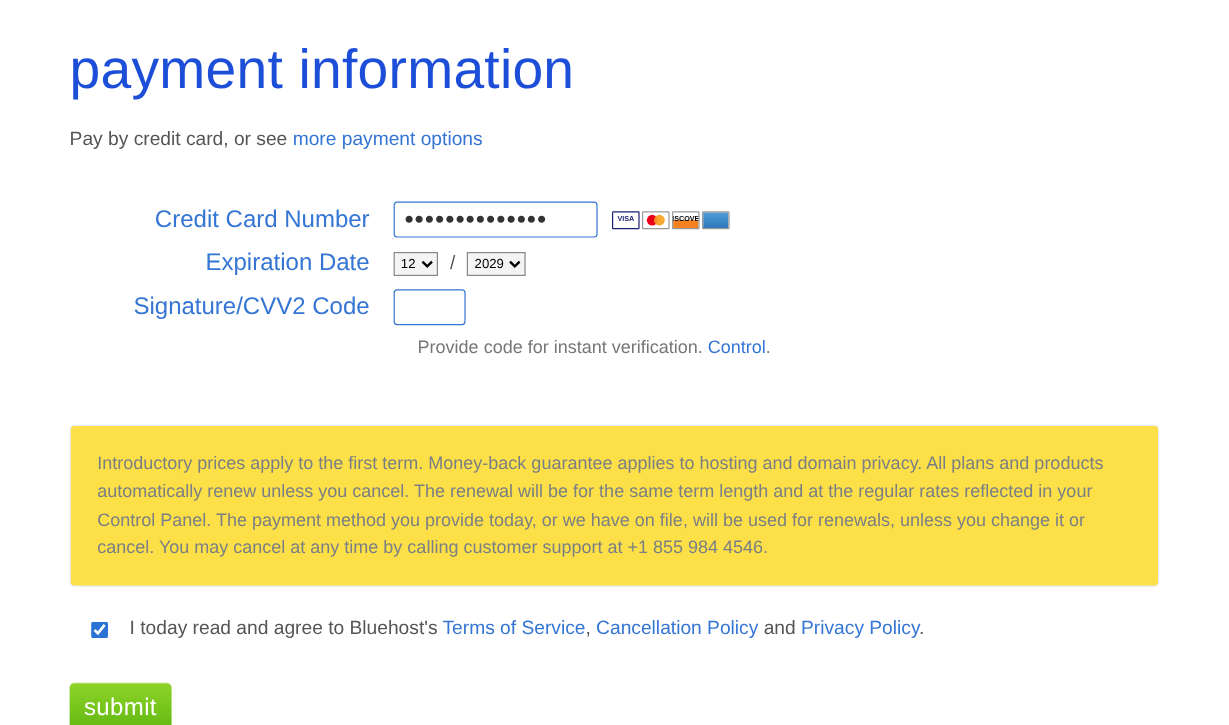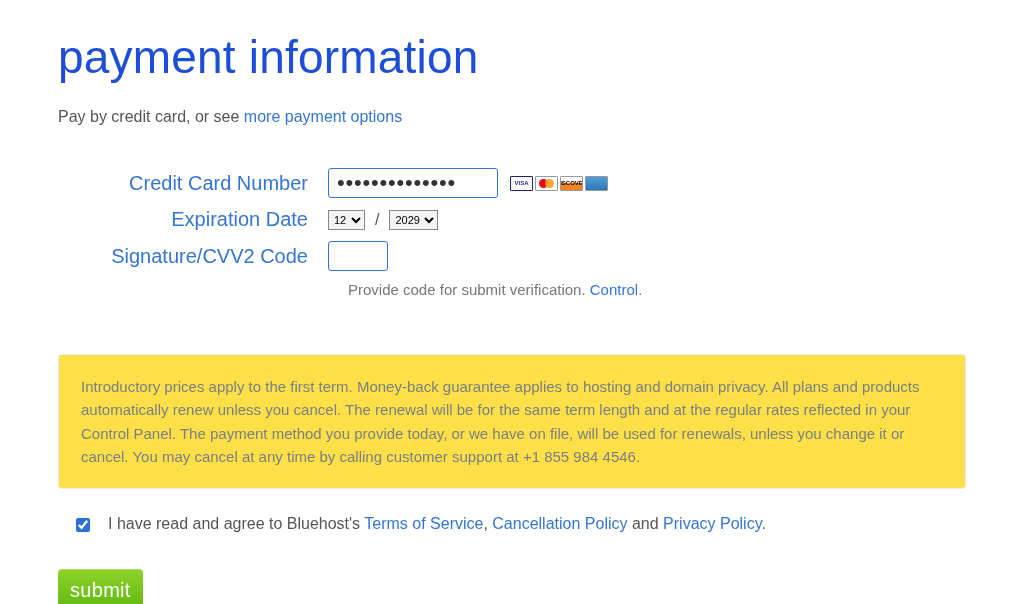--- a/index.html
+++ b/index.html
@@ -182,30 +182,30 @@
 </div>
 
 
 <div class="form-row">
   <div class="form-label">Signature/CVV2 Code</div>
   <div class="form-field">
     <input type="text" class="cvv-input" value="" style="">
   </div>
 </div>
 <div class="hint-row">
-  <span>Provide code for submit verification. </span><a href="#">Control</a><span>.</span>
+  <span>Provide code for instant verification. </span><a href="#">Control</a><span>.</span>
 </div>
 
 
 <div class="notice-box">Introductory prices apply to the first term. Money-back guarantee applies to hosting and domain privacy. All plans and products automatically renew unless you cancel. The renewal will be for the same term length and at the regular rates reflected in your Control Panel. The payment method you provide today, or we have on file, will be used for renewals, unless you change it or cancel. You may cancel at any time by calling customer support at +1 855 984 4546.</div>
 
 
 <div class="agree-row">
   <input type="checkbox" checked="" style="">
   <div>
-    <span>I have read and agree to Bluehost's </span><a href="#">Terms of Service</a><span>, </span><a href="#">Cancellation Policy</a><span> and </span><a href="#">Privacy Policy</a><span>.</span>
+    <span>I today read and agree to Bluehost's </span><a href="#">Terms of Service</a><span>, </span><a href="#">Cancellation Policy</a><span> and </span><a href="#">Privacy Policy</a><span>.</span>
   </div>
 </div>
 
 <button class="submit-btn">submit</button>
 
 
 
 
 </body></html>

